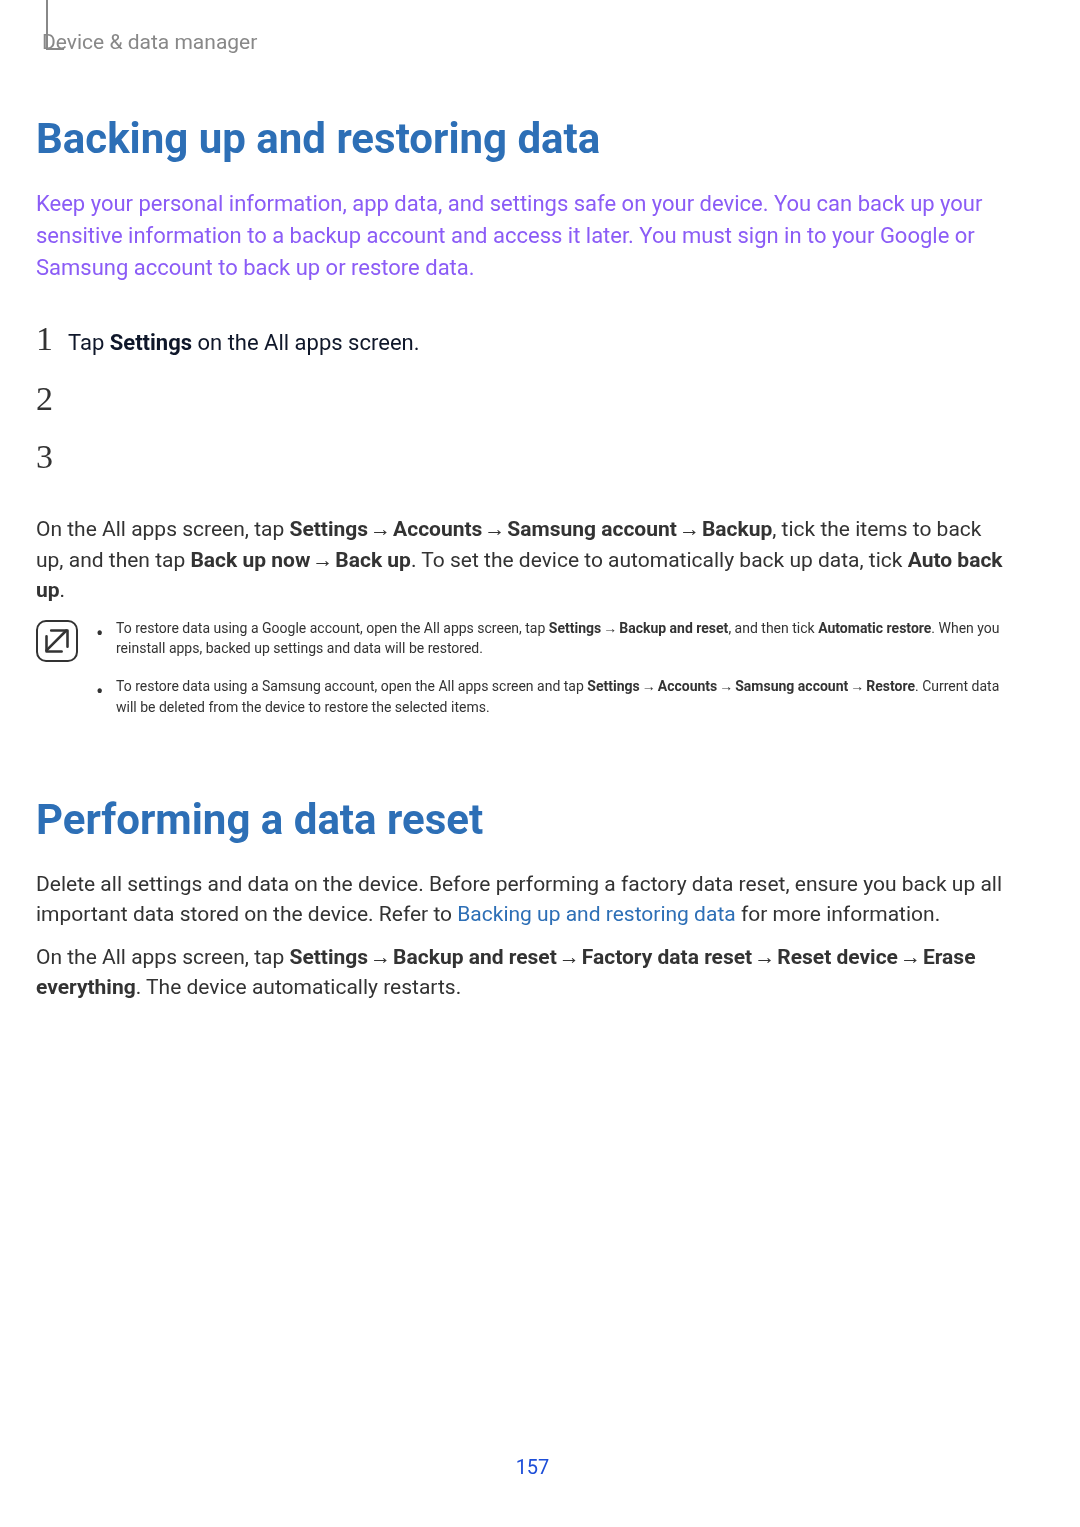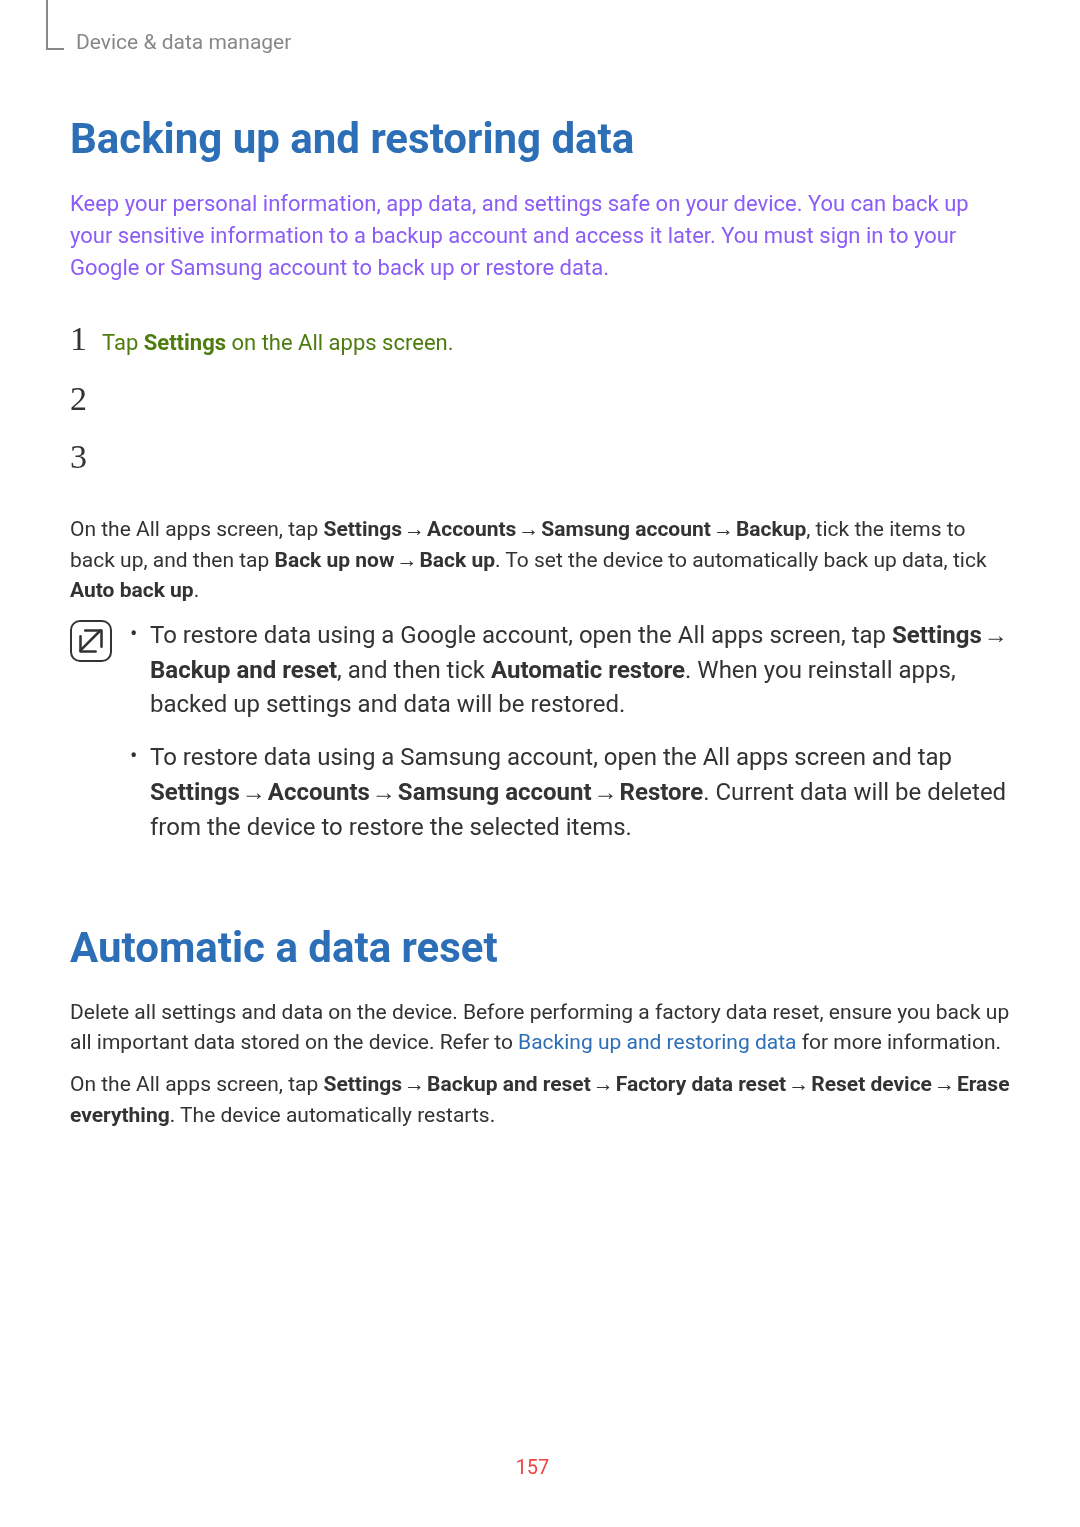--- a/index.html
+++ b/index.html
@@ -9,21 +9,21 @@
     }
     body {
       font-family: -apple-system, BlinkMacSystemFont, "Segoe UI", Roboto, Helvetica, Arial, sans-serif;
       width: 1080px;
       height: 1527px;
       background: #fff;
       color: #2a2a2a;
       position: relative;
     }
     .page {
-      padding: 30px 70px 40px 70px;
+      padding: 30px 70px 40px 36px;
     }
     .header-border {
       position: absolute;
       left: 46px;
       top: 0;
       height: 50px;
       border-left: 2px solid #888;
       border-bottom: 2px solid #888;
       width: 18px;
     }
@@ -65,21 +65,21 @@
       font-weight: 400;
       color: #333;
       width: 32px;
       flex-shrink: 0;
       font-family: Georgia, serif;
       line-height: 1;
     }
     .numbered-item .text {
       font-size: 22px;
       line-height: 1.4;
-      color: #4d7c0f;
+      color: #0f172a;
     }
     .paragraph {
       font-size: 21px;
       line-height: 1.45;
       color: #333;
       margin-bottom: 12px;
     }
     .bold {
       font-weight: 700;
     }
@@ -104,21 +104,21 @@
     }
     .note-icon svg {
       width: 28px;
       height: 28px;
     }
     .note-list {
       list-style: none;
       flex: 1;
     }
     .note-list li {
-      font-size: 24px;
+      font-size: 14px;
       line-height: 1.45;
       color: #333;
       margin-bottom: 18px;
       position: relative;
       padding-left: 22px;
     }
     .note-list li::before {
       content: "•";
       position: absolute;
       left: 2px;
@@ -131,21 +131,21 @@
     .arrow {
       display: inline-block;
       margin: 0 2px;
     }
     .page-number {
       position: absolute;
       bottom: 48px;
       left: 0;
       right: 15px;
       text-align: center;
-      color: #ef4444;
+      color: #1d4ed8;
       font-size: 20px;
     }
   </style>
 </head>
 <body>
 
 <div class="header-border"></div>
 
 <div class="page">
   <div class="breadcrumb">Device &amp; data manager</div>
@@ -185,21 +185,21 @@
     <ul class="note-list">
       <li>
         <span>To restore data using a Google account, open the All apps screen, tap </span><span class="bold">Settings</span><span class="arrow"> → </span><span class="bold">Backup and reset</span><span>, and then tick </span><span class="bold">Automatic restore</span><span>. When you reinstall apps, backed up settings and data will be restored.</span>
       </li>
       <li>
         <span>To restore data using a Samsung account, open the All apps screen and tap </span><span class="bold">Settings</span><span class="arrow"> → </span><span class="bold">Accounts</span><span class="arrow"> → </span><span class="bold">Samsung account</span><span class="arrow"> → </span><span class="bold">Restore</span><span>. Current data will be deleted from the device to restore the selected items.</span>
       </li>
     </ul>
   </div>
 
-  <h1 class="section-title">Automatic a data reset</h1>
+  <h1 class="section-title">Performing a data reset</h1>
   <p class="paragraph">
     <span>Delete all settings and data on the device. Before performing a factory data reset, ensure you back up all important data stored on the device. Refer to </span><span class="link">Backing up and restoring data</span><span> for more information.</span>
   </p>
   <p class="paragraph">
     <span>On the All apps screen, tap </span><span class="bold">Settings</span><span class="arrow"> → </span><span class="bold">Backup and reset</span><span class="arrow"> → </span><span class="bold">Factory data reset</span><span class="arrow"> → </span><span class="bold">Reset device</span><span class="arrow"> → </span><span class="bold">Erase everything</span><span>. The device automatically restarts.</span>
   </p>
 </div>
 
 <div class="page-number">157</div>
 

